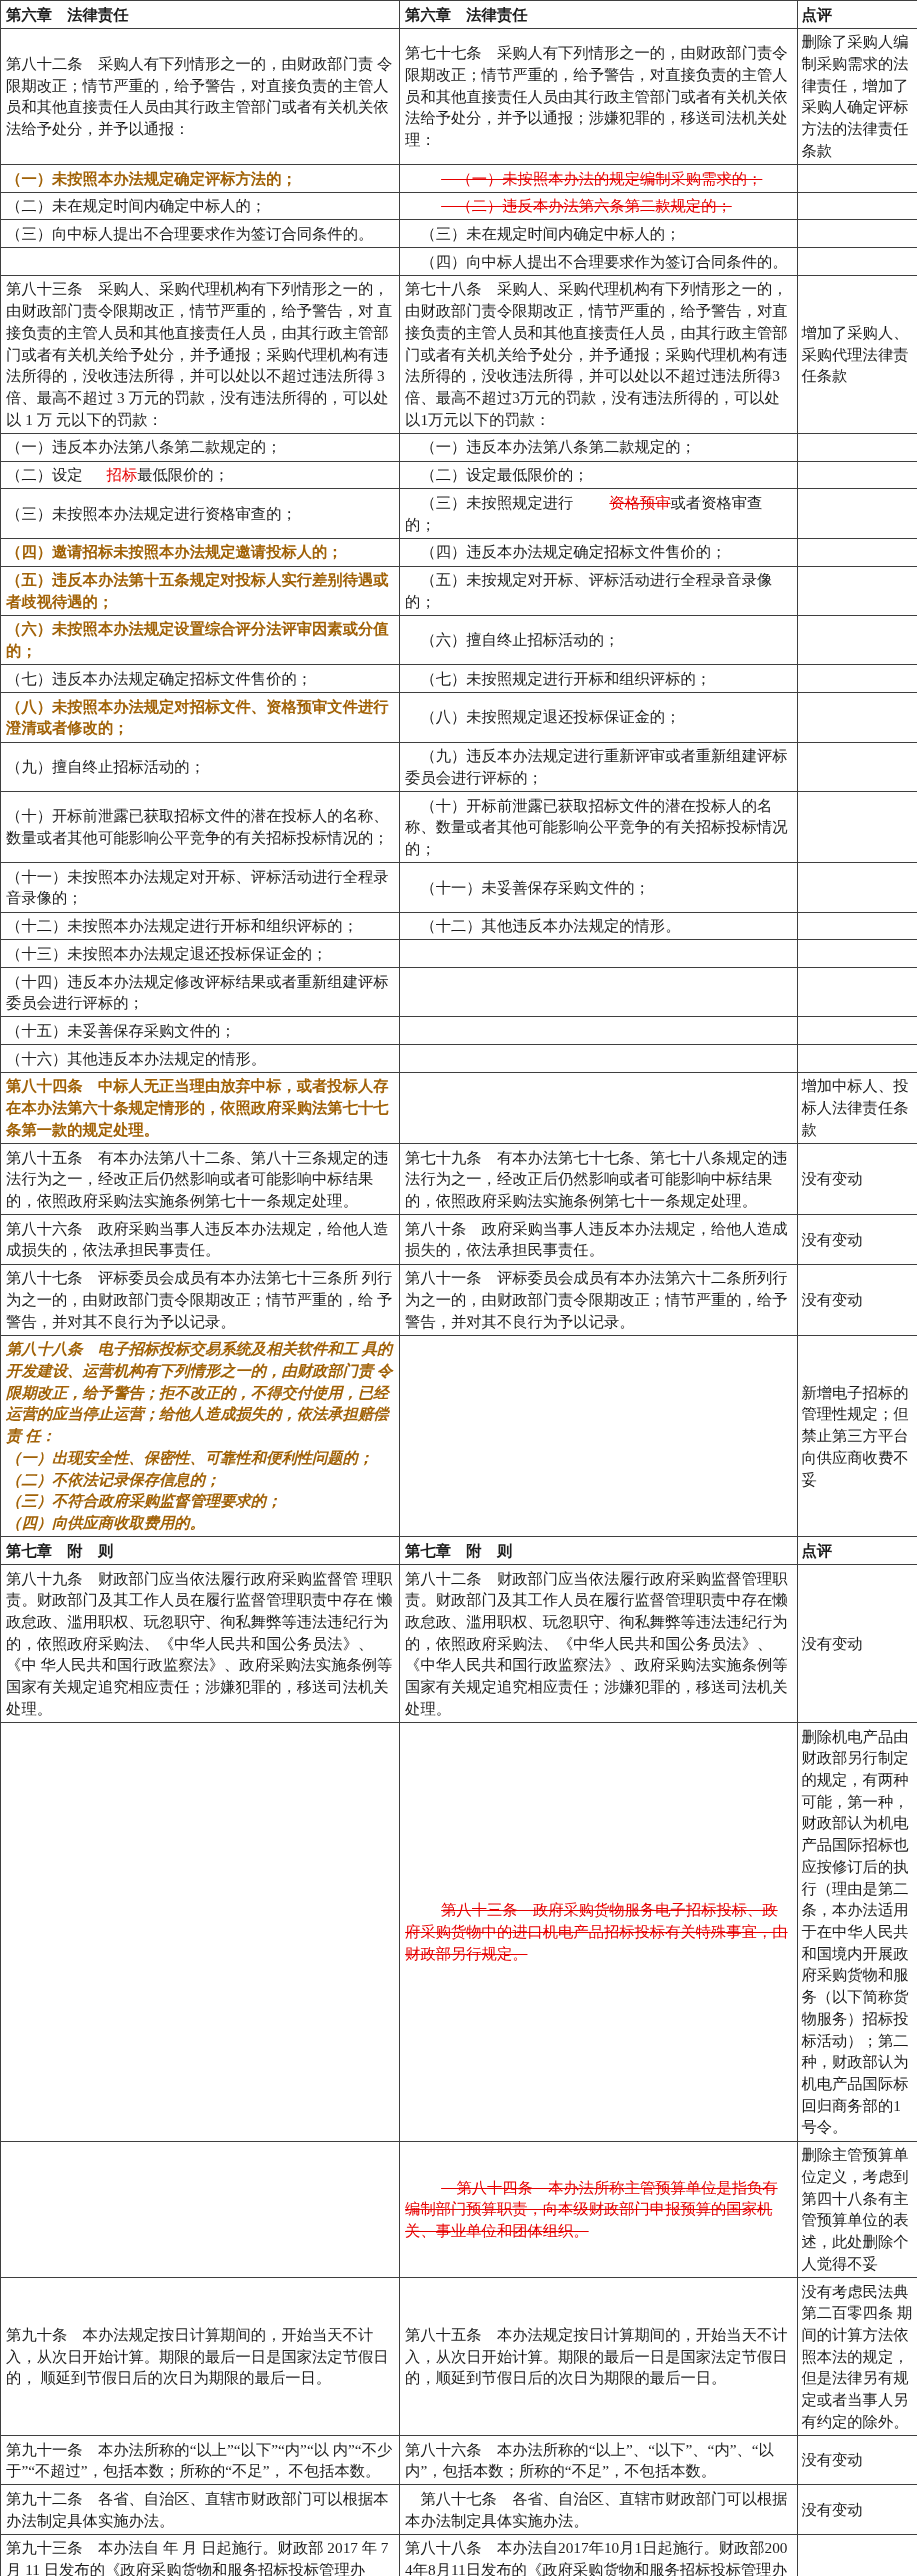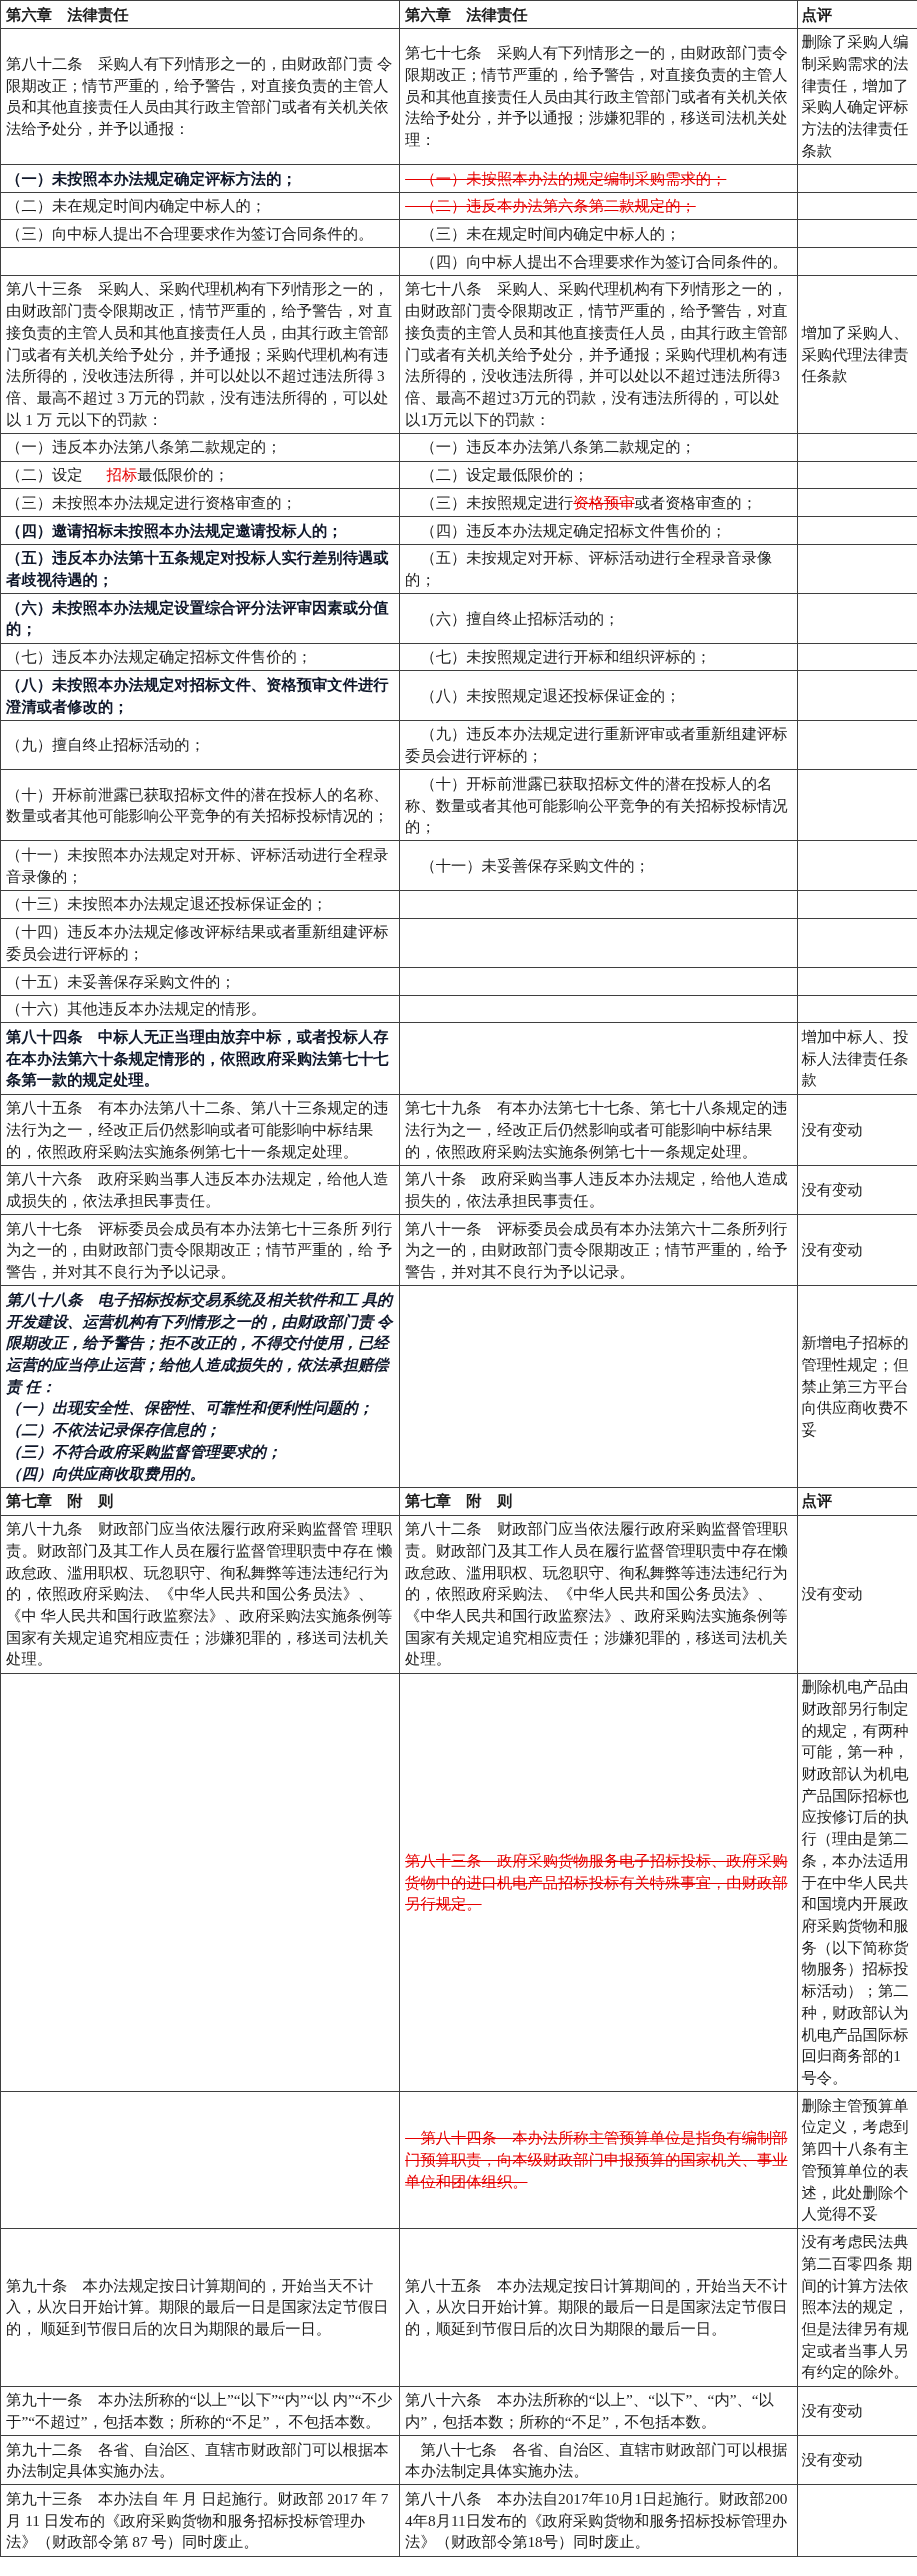--- a/index.html
+++ b/index.html
@@ -6,22 +6,22 @@
   body{font-family:"Liberation Serif","DejaVu Serif",serif;}
   #doc{width:918px;margin:0 auto;background:#fff;}
   table{border-collapse:collapse;table-layout:fixed;width:918px;}
   td{border:0.8px solid #3f3f3f;padding:2.5px 5.1px;vertical-align:middle;
      font-size:15.3px;line-height:1.42;color:#1c1c1c;word-break:break-all;
      overflow-wrap:break-word;}
   td.pre{white-space:pre-wrap;font-style:italic;}
   td.chapter{font-weight:bold;padding:0.8px 5.1px;}
   td.comment{padding:2.5px 3.4px;}
   .red{color:#e60000;margin-left:24px;}
-  .red-bold{color:#0f172a;font-weight:bold;}
-  .red-strike{color:#e60000;text-decoration:line-through;}
+  .red-bold{color:#a16207;font-weight:bold;}
+  .red-strike{color:#e60000;text-decoration:line-through;margin-left:36px;}
   .bold{font-weight:bold;}
 </style>
 </head>
 <body>
 
 <div id="doc">
   <table>
     <colgroup>
       <col style="width:399px">
       <col style="width:398px">
@@ -112,20 +112,25 @@
           <td><span>（十）开标前泄露已获取招标文件的潜在投标人的名称、数量或者其他可能影响公平竞争的有关招标投标情况的；</span></td>
           <td><span>　（十）开标前泄露已获取招标文件的潜在投标人的名称、数量或者其他可能影响公平竞争的有关招标投标情况的；</span></td>
           <td class="comment"></td>
         </tr>
         <tr>
           <td><span>（十一）未按照本办法规定对开标、评标活动进行全程录音录像的；</span></td>
           <td><span>　（十一）未妥善保存采购文件的；</span></td>
           <td class="comment"></td>
         </tr>
         <tr>
+          <td><span>（十二）未按照本办法规定进行开标和组织评标的；</span></td>
+          <td><span>　（十二）其他违反本办法规定的情形。</span></td>
+          <td class="comment"></td>
+        </tr>
+        <tr>
           <td><span>（十三）未按照本办法规定退还投标保证金的；</span></td>
           <td></td>
           <td class="comment"></td>
         </tr>
         <tr>
           <td><span>（十四）违反本办法规定修改评标结果或者重新组建评标委员会进行评标的；</span></td>
           <td></td>
           <td class="comment"></td>
         </tr>
         <tr>

